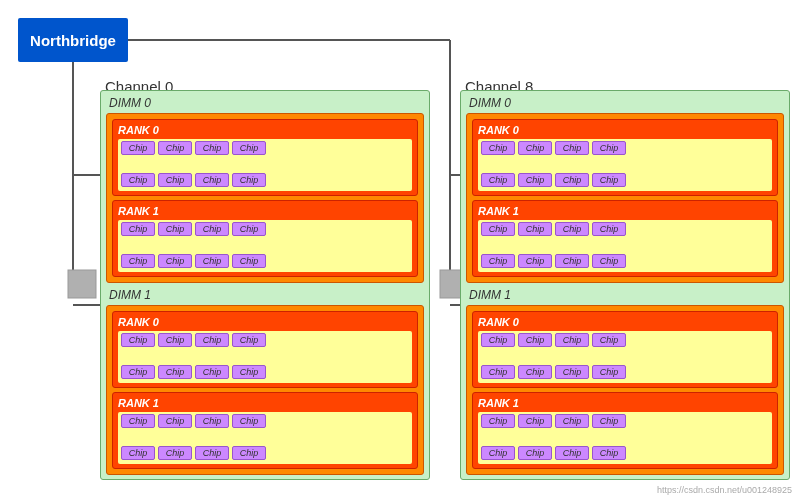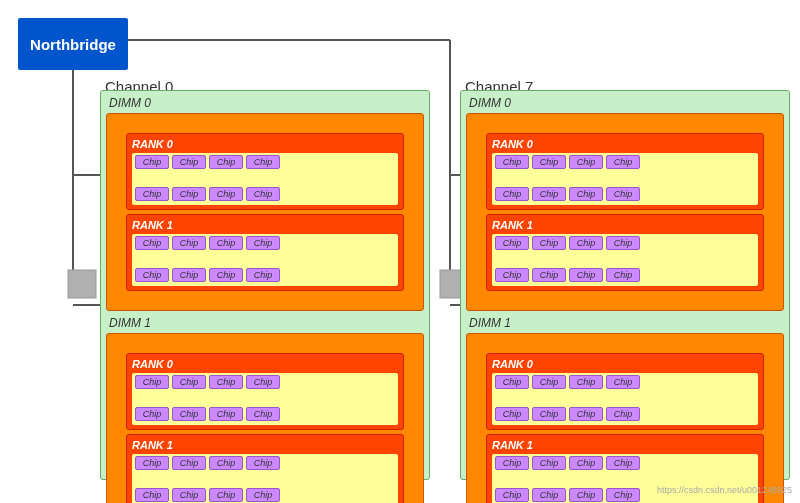--- a/index.html
+++ b/index.html
@@ -19,21 +19,21 @@
       position: relative;
       background: #fff;
     }
 
     
     .northbridge {
       position: absolute;
       top: 18px;
       left: 18px;
       width: 110px;
-      height: 52px;
+      height: 44px;
       background: #0055cc;
       color: #fff;
       font-size: 15px;
       font-weight: bold;
       display: flex;
       align-items: center;
       justify-content: center;
       border-radius: 2px;
     }
 
@@ -152,21 +152,21 @@
     }
 
     .dimm-section {
       flex: 1;
     }
 
     .dimm-inner {
       background: #ff8800;
       border: 1.5px solid #cc5500;
       border-radius: 3px;
-      padding: 19px;
+      padding: 5px;
     }
   </style>
 </head>
 <body>
 
 <div class="diagram-container">
 
   <svg class="lines-svg">
 
     <line x1="73" y1="62" x2="73" y2="285" stroke="#555" stroke-width="2"></line>
@@ -274,21 +274,21 @@
                 <div class="chip">Chip</div>
                 <div class="chip">Chip</div>
               </div>
             </div>
           </div>
         </div>
       </div>
     </div>
   </div>
 
-  <div class="channel-label" style="top:78px; left:465px;">Channel 7</div>
+  <div class="channel-label" style="top:78px; left:465px;">Channel 8</div>
   <div class="channel-box channel-1">
     <div class="channel-inner">
 
       <div class="dimm-section">
         <div class="dimm-label">DIMM 0</div>
         <div class="dimm-inner">
 
           <div class="rank-box">
             <div class="rank-label">RANK 0</div>
             <div class="chip-area">

